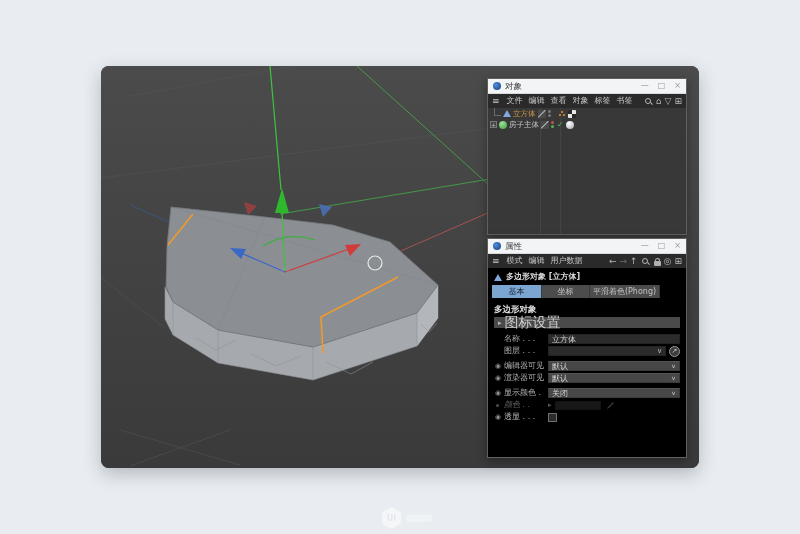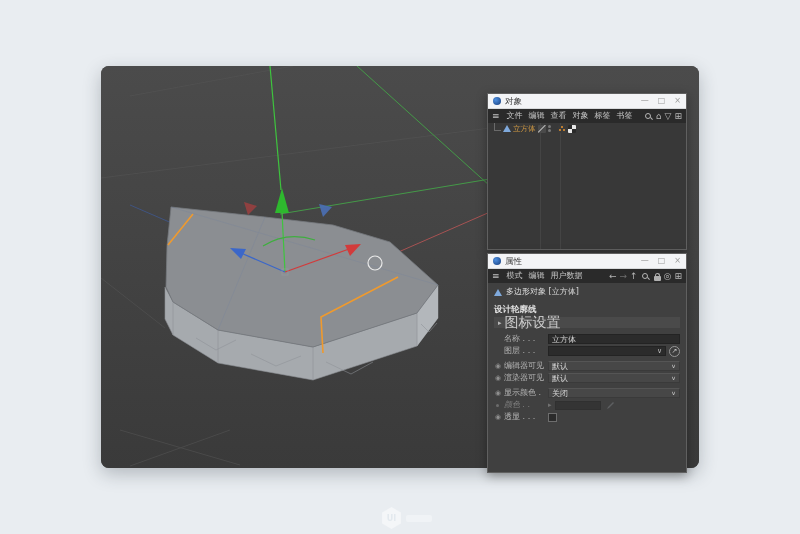--- a/index.html
+++ b/index.html
@@ -4,21 +4,21 @@
 <style>
   * { margin:0; padding:0; box-sizing:border-box; }
   body { font-family:"DejaVu Sans", sans-serif; }
   .page { position:relative; width:800px; height:534px; background:#e9edf1; overflow:hidden; font-family:"DejaVu Sans", sans-serif; }
 
   
   .window { position:absolute; left:101px; top:66px; width:598px; height:402px; background:#464646; border-radius:8px; box-shadow:0 6px 18px rgba(40,50,60,.28); overflow:hidden; }
   .viewport-svg { position:absolute; inset:0; width:100%; height:100%; display:block; }
 
   
-  .panel { position:absolute; width:200px; background:#404040; border:1px solid #606060; box-shadow:0 3px 10px rgba(0,0,0,.35);margin-top:15px; }
+  .panel { position:absolute; width:200px; background:#000000; border:1px solid #606060; box-shadow:0 3px 10px rgba(0,0,0,.35); }
   .objects-panel { left:487px; top:78px; height:157px; }
   .attributes-panel { left:487px; top:238px; height:220px; }
 
   .titlebar { height:15px; background:#f3f4f6; border-bottom:1px solid #d8dadc; display:flex; align-items:center; padding:0 5px; }
   .app-ico { width:8px; height:8px; border-radius:50%; background:radial-gradient(circle at 35% 35%, #4d8fe0, #163c7a); margin-right:4px; flex:0 0 auto; }
   .title-txt { font-size:8.5px; color:#3d3d3d; flex:1 1 auto; line-height:10px; }
   .winbtn { font-size:8px; color:#9a9a9a; margin-left:9px; line-height:10px; cursor:default; }
 
   .menubar { height:14px; background:#2a2a2a; display:flex; align-items:center; padding:0 4px; }
   .hamb { color:#c0c0c0; font-size:9px; margin-right:4px; line-height:10px; }
@@ -48,21 +48,21 @@
   .visdots.rg i.d1 { background:#c75050; } .visdots.rg i.d2 { background:#55b055; }
   .tagcheck { color:#55c05c; font-size:8px; line-height:8px; flex:0 0 auto; }
   .tag { width:8px; height:8px; border-radius:1px; flex:0 0 auto; }
   .seltag { background:#3a3a3a; position:relative; margin-left:4px; }
   .seltag::after { content:""; position:absolute; top:1px; left:3px; width:2px; height:2px; border-radius:50%; background:#e8952f; box-shadow:-2px 3px 0 #e8952f, 2px 3px 0 #e8952f; }
   .checkertag { background:conic-gradient(#e8e8e8 0 90deg, #2a2a2a 0 180deg, #e8e8e8 0 270deg, #2a2a2a 0); }
   .mat-sphere { width:8px; height:8px; border-radius:50%; background:radial-gradient(circle at 35% 30%, #ffffff, #c9cdd1 60%, #9aa0a5); flex:0 0 auto; }
 
   
   .obj-header { display:flex; align-items:center; gap:4px; padding:3px 6px 0 6px; height:15px; }
-  .obj-header .txt { font-size:8px; color:#dcdcdc; line-height:10px; }
+  .obj-header .txt { font-size:8px; color:#dcdcdc; line-height:10px;font-weight:bold; }
   .tabs { display:flex; margin:2px 4px 0 4px; height:13px; }
   .tab { font-size:8px; color:#c2c2c2; background:#4c4c4c; border-right:1px solid #3a3a3a; display:flex; align-items:center; justify-content:center; }
   .tab1 { width:50px; } .tab2 { width:48px; } .tab3 { width:70px; }
   .tab-sel { background:#7ba6d2; color:#17222e; }
   .sect-title { font-size:8.5px; font-weight:bold; color:#e0e0e0; margin:6px 0 0 6px; line-height:10px; }
   .group-bar { display:flex; align-items:center; gap:3px; margin:3px 6px 0 6px; height:11px; background:#4a4a4a; padding-left:4px; }
   .group-bar .arr { color:#b9b9b9; font-size:7px; line-height:8px; }
   .group-bar .txt { color:#cccccc; font-size:14px; line-height:9px; }
   .arow { display:flex; align-items:center; height:12px; padding:0 6px 0 4px; }
   .state { width:12px; font-size:7px; color:#8f8f8f; text-align:center; flex:0 0 auto; line-height:9px; }
@@ -186,20 +186,32 @@
         <span class="pencil"></span>
         <span class="visdots">
             <i class="d1"></i>
             <i class="d2"></i>
           </span>
         <span class="tag seltag"></span>
         <span class="tag checkertag"></span>
       </div>
 
 
+      <div class="orow">
+        <span class="expander">+</span>
+        <span class="sphere-icon"></span>
+        <span class="oname">房子主体</span>
+        <span class="pencil"></span>
+        <span class="visdots rg">
+            <i class="d1"></i>
+            <i class="d2"></i>
+          </span>
+        <span class="tagcheck">✓</span>
+        <span class="mat-sphere"></span>
+      </div>
     </div>
   </div>
 
   <div class="panel attributes-panel">
     <div class="titlebar">
       <span class="app-ico"></span>
       <span class="title-txt">属性</span>
       <span class="winbtn">—</span>
       <span class="winbtn">□</span>
       <span class="winbtn">×</span>
@@ -217,22 +229,27 @@
       <span class="lock-icon"></span>
       <span class="mico">◎</span>
       <span class="mico">⊞</span>
     </div>
 
     <div class="obj-header">
       <span class="cone-icon"></span>
       <span class="txt">多边形对象 [立方体]</span>
     </div>
 
-
-    <div class="sect-title">设计轮廓线</div>
+    <div class="tabs">
+      <span class="tab tab1 tab-sel">基本</span>
+      <span class="tab tab2">坐标</span>
+      <span class="tab tab3">平滑着色(Phong)</span>
+    </div>
+
+    <div class="sect-title">多边形对象</div>
 
     <div class="group-bar">
       <span class="arr">▸</span>
       <span class="txt">图标设置</span>
     </div>
 
     <div class="arow" style="margin-top:5px">
       <span class="state"></span>
       <span class="albl">名称 . . .</span>
       <input class="afield ainput" value="立方体" style="">

